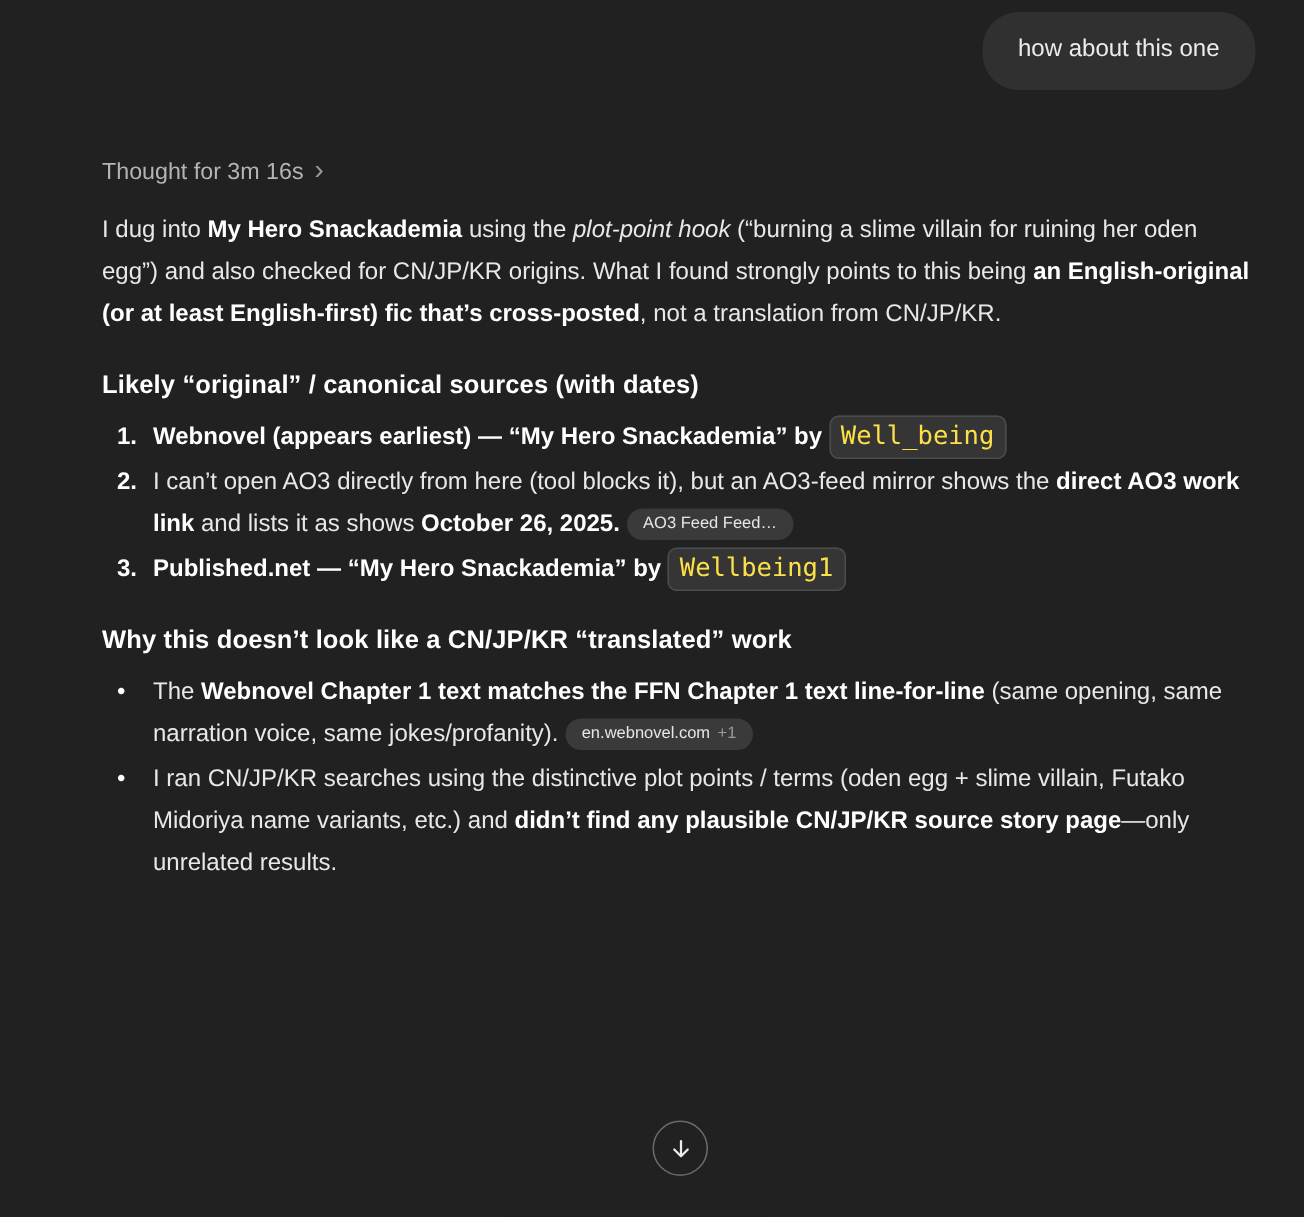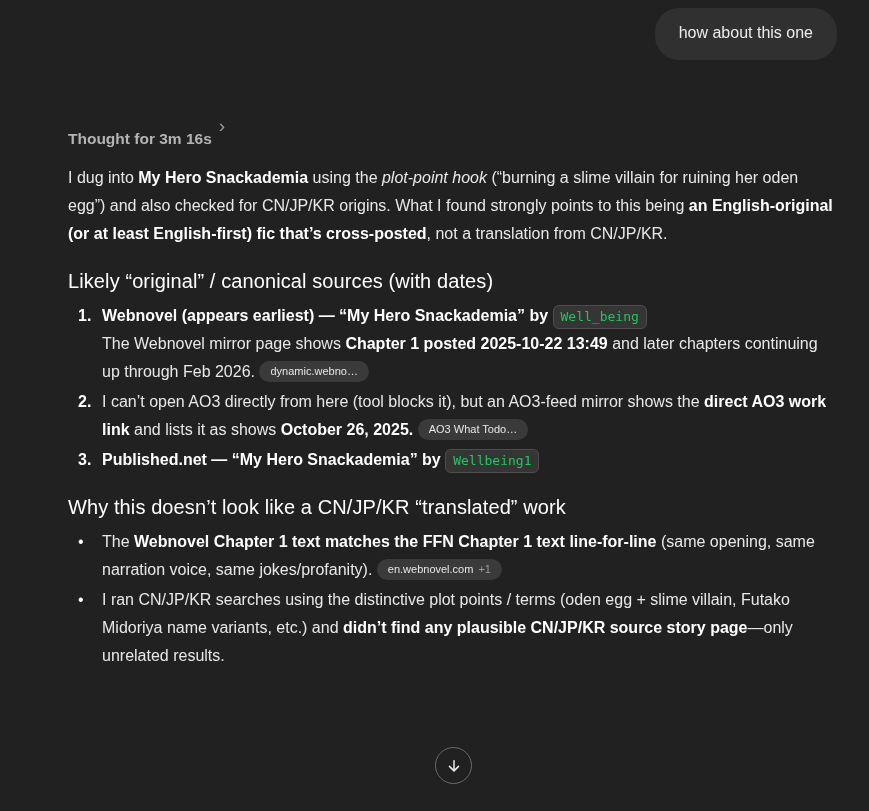--- a/index.html
+++ b/index.html
@@ -27,50 +27,50 @@
     font-size:16px;line-height:24px;color:#ececec;
   }
   .u-para + .u-para{margin-top:48px;}
 
   
   .thought-row{
     margin:46px 0 0 68px;
     display:flex;align-items:center;gap:7px;
     cursor:pointer;width:fit-content;
   }
-  .thought-label{font-size:15.5px;font-weight:700;color:var(--muted);margin-top:24px;}
+  .thought-label{font-size:15.5px;font-weight:400;color:var(--muted);}
   .chevron{font-size:19px;line-height:16px;color:#9a9a9a;font-weight:400;transform:translateY(-1px);}
 
   
   .content{padding:16px 30px 0 68px;font-size:16px;line-height:28px;}
   .content p.md-p{margin:0 0 8px 0;}
   .content h3{
-    font-size:20px;line-height:26px;font-weight:400;color:var(--bright);
+    font-size:17px;line-height:26px;font-weight:700;color:var(--bright);
     margin:20px 0 8px 0;letter-spacing:.1px;
   }
   .b{font-weight:700;color:var(--bright);}
   .i{font-style:italic;}
 
   ol.num-list, ul.bullet-list{list-style:none;margin:0 0 6px 0;padding:0 0 0 10px;}
   ol.num-list li, ul.bullet-list li{
     display:grid;grid-template-columns:18px 1fr;column-gap:6px;
     margin:0 0 2px 0;
   }
   .li-marker{font-weight:700;color:var(--bright);text-align:left;}
   ul.bullet-list .li-marker{font-weight:400;color:var(--bright);font-size:16px;}
   .li-title{font-weight:700;color:var(--bright);}
 
   code.chip{
     font-family:"DejaVu Sans Mono", monospace;
-    font-size:13px;line-height:1;
+    font-size:17px;line-height:1;
     background:var(--chip-bg);
     border:1px solid var(--chip-border);
     border-radius:6px;
     padding:3px 7px 4px 7px;
-    color:#22c55e;font-weight:400;
+    color:#fde047;font-weight:400;
     white-space:nowrap;
   }
   .cite{
     display:inline-flex;align-items:center;gap:5px;
     background:var(--pill-bg);
     border-radius:999px;
     padding:4px 11px 5px 11px;
     font-size:11px;line-height:12px;color:#e6e6e6;
     vertical-align:2px;cursor:pointer;white-space:nowrap;
   }
@@ -104,30 +104,27 @@
   </div>
 
   <div class="content" id="assistant-content">
       <p class="md-p"><span>I dug into </span><span class="b">My Hero Snackademia</span><span> using the </span><span class="i">plot-point hook</span><span> (“burning a slime villain for ruining her oden egg”) and also checked for CN/JP/KR origins. What I found strongly points to this being </span><span class="b">an English-original (or at least English-first) fic that’s cross-posted</span><span>, not a translation from CN/JP/KR.</span></p>
       <h3>Likely “original” / canonical sources (with dates)</h3>
       <ol class="num-list">
         <li>
           <span class="li-marker">1.</span>
           <div>
             <div class="li-title"><span class="b">Webnovel (appears earliest) — “My Hero Snackademia” by </span><code class="chip">Well_being</code></div>
-            <div class="li-body"><span>The Webnovel mirror page shows </span><span class="b">Chapter 1 posted 2025-10-22 13:49</span><span> and later chapters continuing up through Feb 2026. </span><span class="cite">
-                <span class="cite-main">dynamic.webno…</span>
-              </span></div>
           </div>
         </li>
         <li>
           <span class="li-marker">2.</span>
           <div>
             <div class="li-body"><span>I can’t open AO3 directly from here (tool blocks it), but an AO3-feed mirror shows the </span><span class="b">direct AO3 work link</span><span> and lists it as shows </span><span class="b">October 26, 2025.</span><span> </span><span class="cite">
-                <span class="cite-main">AO3 What Todo…</span>
+                <span class="cite-main">AO3 Feed Feed…</span>
               </span></div>
           </div>
         </li>
         <li>
           <span class="li-marker">3.</span>
           <div>
             <div class="li-title"><span class="b">Published.net — “My Hero Snackademia” by </span><code class="chip">Wellbeing1</code></div>
           </div>
         </li>
       </ol>

